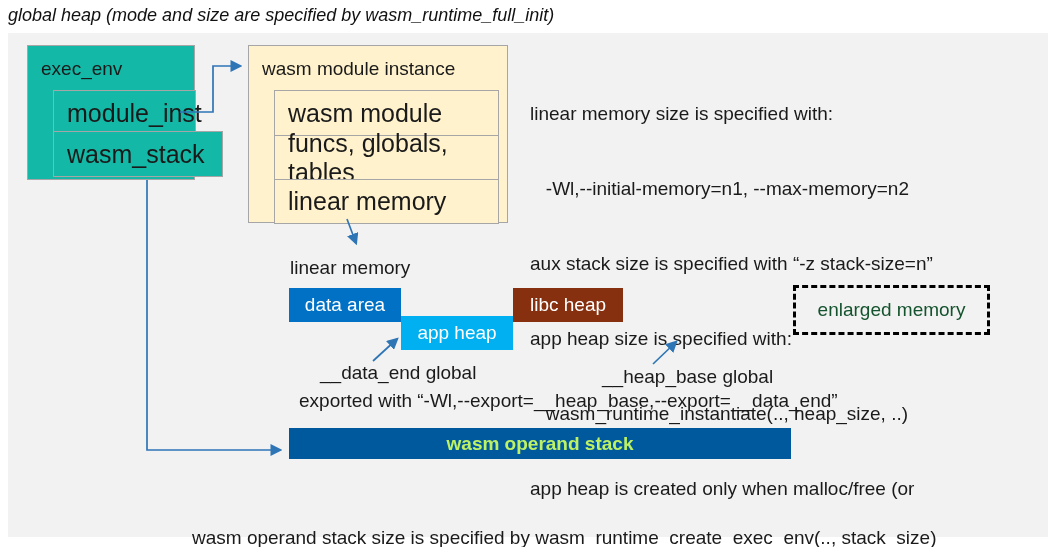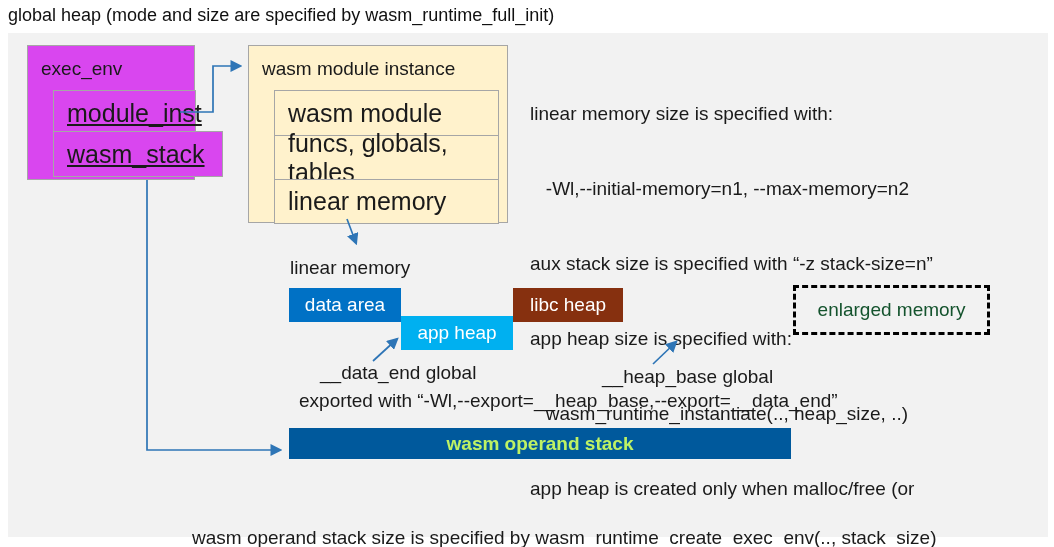--- a/index.html
+++ b/index.html
@@ -1,26 +1,26 @@
 <!DOCTYPE html>
 <html><head>
 <meta charset="utf-8">
 <style>
   html,body{margin:0;padding:0;}
   body{
     width:1054px;height:547px;position:relative;background:#ffffff;
     font-family:"Liberation Sans", sans-serif;color:#1a1a1a;overflow:hidden;
   }
   .abs{position:absolute;}
-  #page-title{left:8px;top:5px;font-size:18px;color:#111;}
+  #page-title{left:8px;top:5px;font-size:18px;color:#111;font-style:italic;}
   #panel{left:8px;top:33px;width:1040px;height:504px;background:#f2f2f2;}
 
   
   .struct-box{position:absolute;border:1px solid #a6a6a6;box-sizing:border-box;}
-  .box-salmon{background:#d946ef;text-decoration:underline;}
+  .box-salmon{background:#14b8a6;}
   .box-cream{background:#fff2cc;}
   .struct-header{position:absolute;left:13px;top:0;height:45px;display:flex;align-items:center;font-size:19px;}
   .struct-row{position:absolute;border:1px solid #a6a6a6;box-sizing:border-box;
     display:flex;align-items:center;padding-left:13px;font-size:25px;}
 
   
   #linear-memory-label{left:290px;top:257px;font-size:19px;}
   #memory-bar{left:289px;top:288px;height:46px;display:flex;}
   .mem-seg{height:34px;display:flex;align-items:center;justify-content:center;
     color:#ffffff;font-size:19px;}

